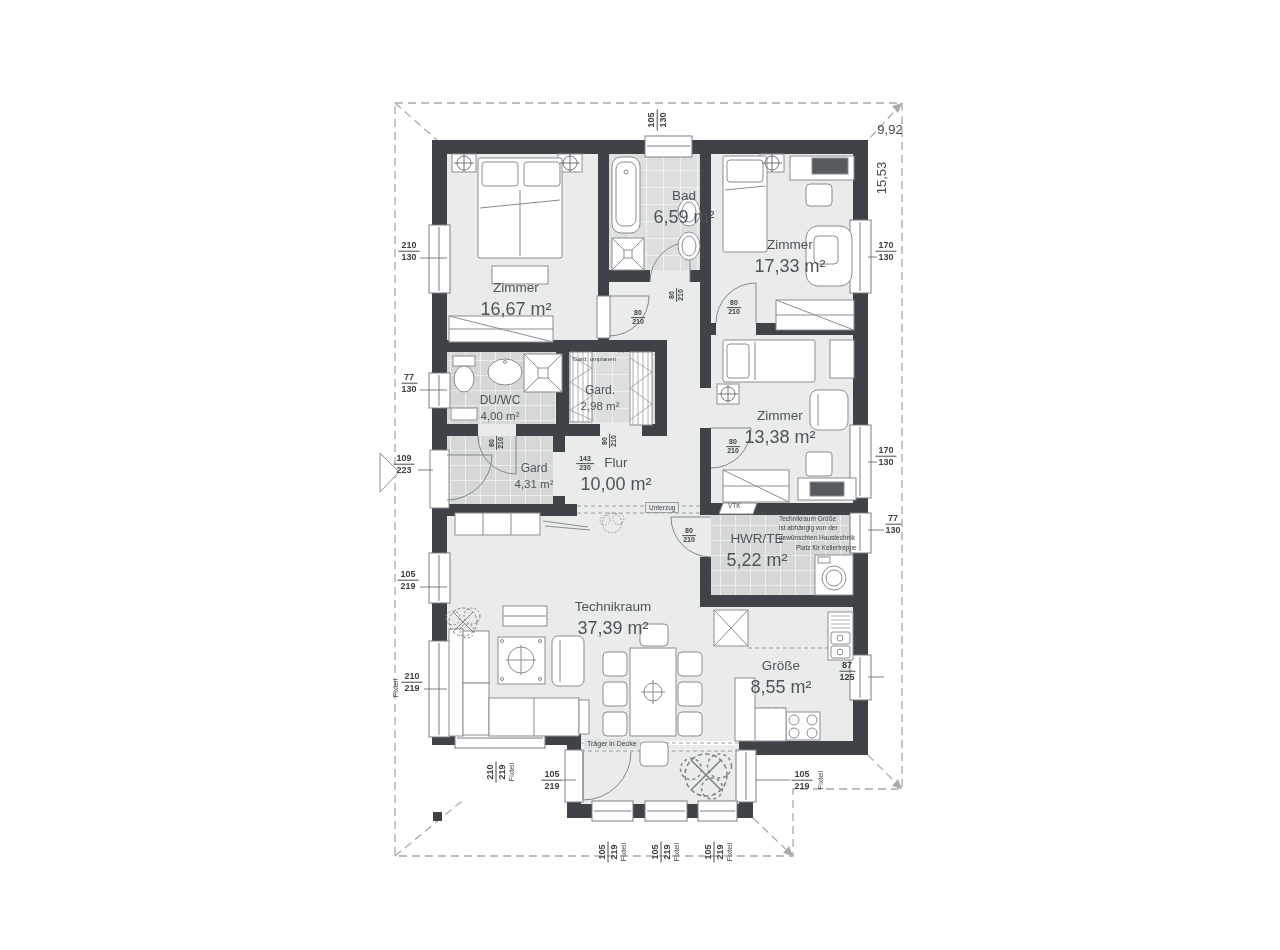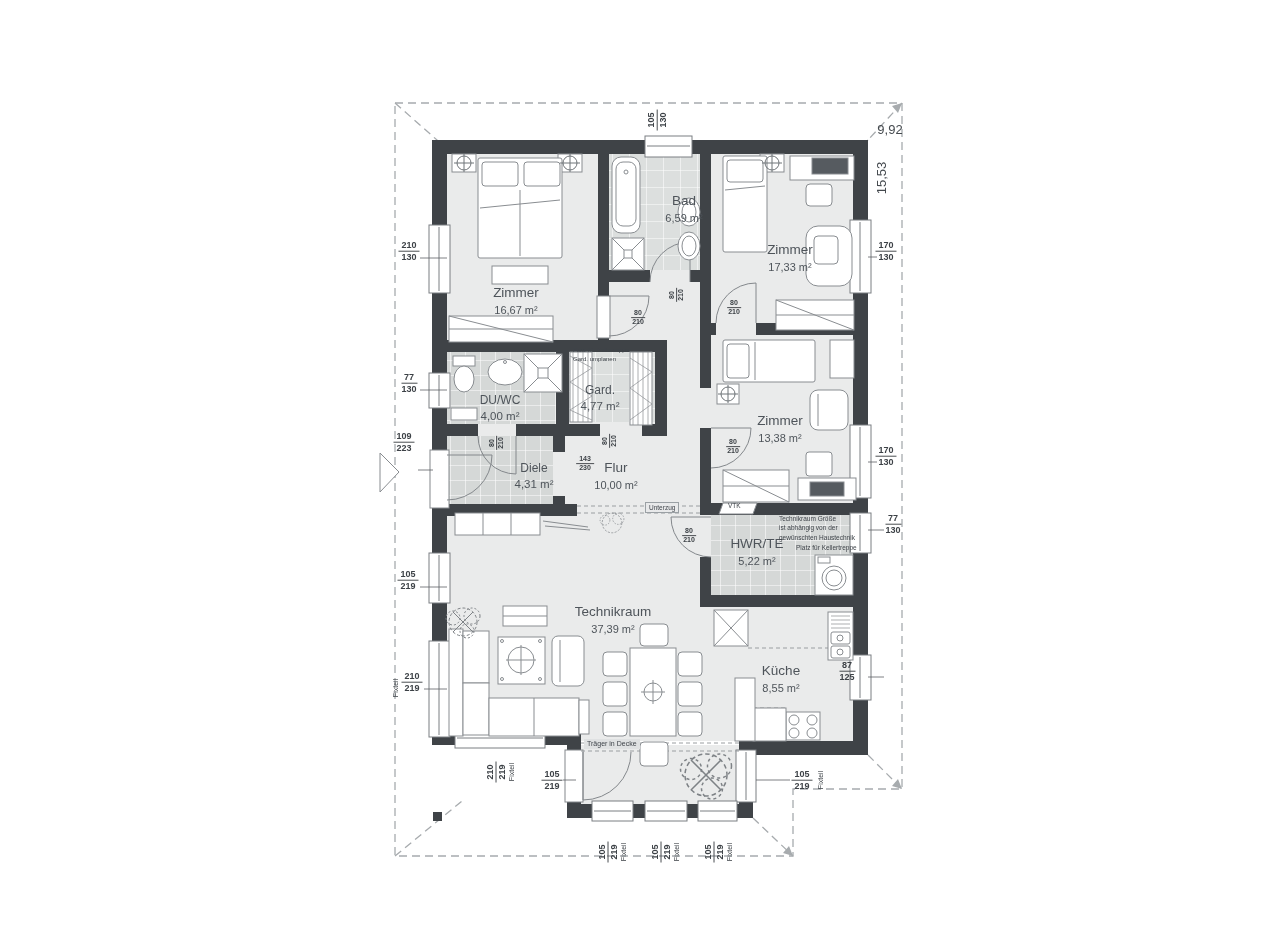--- a/index.html
+++ b/index.html
@@ -1,21 +1,21 @@
 <!DOCTYPE html>
 <html><head>
 <meta charset="utf-8">
 <style>
   html,body{margin:0;padding:0;background:#ffffff;}
   .canvas{position:relative;width:1280px;height:950px;background:#ffffff;overflow:hidden;
           font-family:"Liberation Sans", sans-serif;color:#4d5358;}
   svg{position:absolute;left:0;top:0;}
   .lbl{position:absolute;transform:translate(-50%,-50%);text-align:center;pointer-events:none;}
   .room .name{font-size:13.5px;line-height:1.55;color:#4e545a;}
-  .room .area{font-size:11px;color:#4e545a;}
+  .room .area{font-size:18px;color:#4e545a;}
   .room.sm .name{font-size:12px;}
   .room.sm .area{font-size:11.5px;}
   .dim{position:absolute;display:flex;flex-direction:column;align-items:center;
        font-size:9px;line-height:1.2;color:#3c4146;font-weight:600;
        transform:translate(-50%,-50%);white-space:nowrap;}
   .dim .w{border-bottom:1px solid #4a4e52;padding:0 3px;}
   .dim .h{padding:0 3px;}
   .dim .note{font-size:7px;font-weight:400;}
   .dim.rot{transform:translate(-50%,-50%) rotate(-90deg);}
   .dim.small{font-size:7px;font-weight:600;}
@@ -476,63 +476,63 @@
 <div class="lbl room" style="left:790px;top:256px">
   <div class="name">Zimmer</div>
   <div class="area">17,33 m²</div>
 </div>
 <div class="lbl room sm" style="left:500px;top:406px">
   <div class="name">DU/WC</div>
   <div class="area">4,00 m²</div>
 </div>
 <div class="lbl room sm" style="left:600px;top:396px">
   <div class="name">Gard.</div>
-  <div class="area">4,77 m²</div>
+  <div class="area">2,98 m²</div>
 </div>
 <div class="lbl room sm" style="left:534px;top:474px">
-  <div class="name">Diele</div>
+  <div class="name">Gard</div>
   <div class="area">4,31 m²</div>
 </div>
 <div class="lbl room" style="left:616px;top:474px">
   <div class="name">Flur</div>
   <div class="area">10,00 m²</div>
 </div>
 <div class="lbl room" style="left:780px;top:427px">
   <div class="name">Zimmer</div>
   <div class="area">13,38 m²</div>
 </div>
 <div class="lbl room" style="left:757px;top:550px">
   <div class="name">HWR/TE</div>
   <div class="area">5,22 m²</div>
 </div>
 <div class="lbl room" style="left:613px;top:618px">
   <div class="name">Technikraum</div>
   <div class="area">37,39 m²</div>
 </div>
 <div class="lbl room" style="left:781px;top:677px">
-  <div class="name">Küche</div>
+  <div class="name">Größe</div>
   <div class="area">8,55 m²</div>
 </div>
 
 <div class="meas" style="left:890px;top:129px">9,92</div>
 <div class="meas rot" style="left:881px;top:178px">15,53</div>
 
 <div class="dim rot" style="left:657px;top:120px">
   <span class="w">105</span>
       <span class="h">130</span>
 </div>
 <div class="dim" style="left:409px;top:251px">
   <span class="w">210</span>
       <span class="h">130</span>
 </div>
 <div class="dim" style="left:409px;top:383px">
   <span class="w">77</span>
       <span class="h">130</span>
 </div>
-<div class="dim" style="left:404px;top:442px">
+<div class="dim" style="left:404px;top:464px">
   <span class="w">109</span>
       <span class="h">223</span>
 </div>
 <div class="dim" style="left:408px;top:580px">
   <span class="w">105</span>
       <span class="h">219</span>
 </div>
 <div class="dim" style="left:412px;top:682px">
   <span class="w">210</span>
       <span class="h">219</span>

